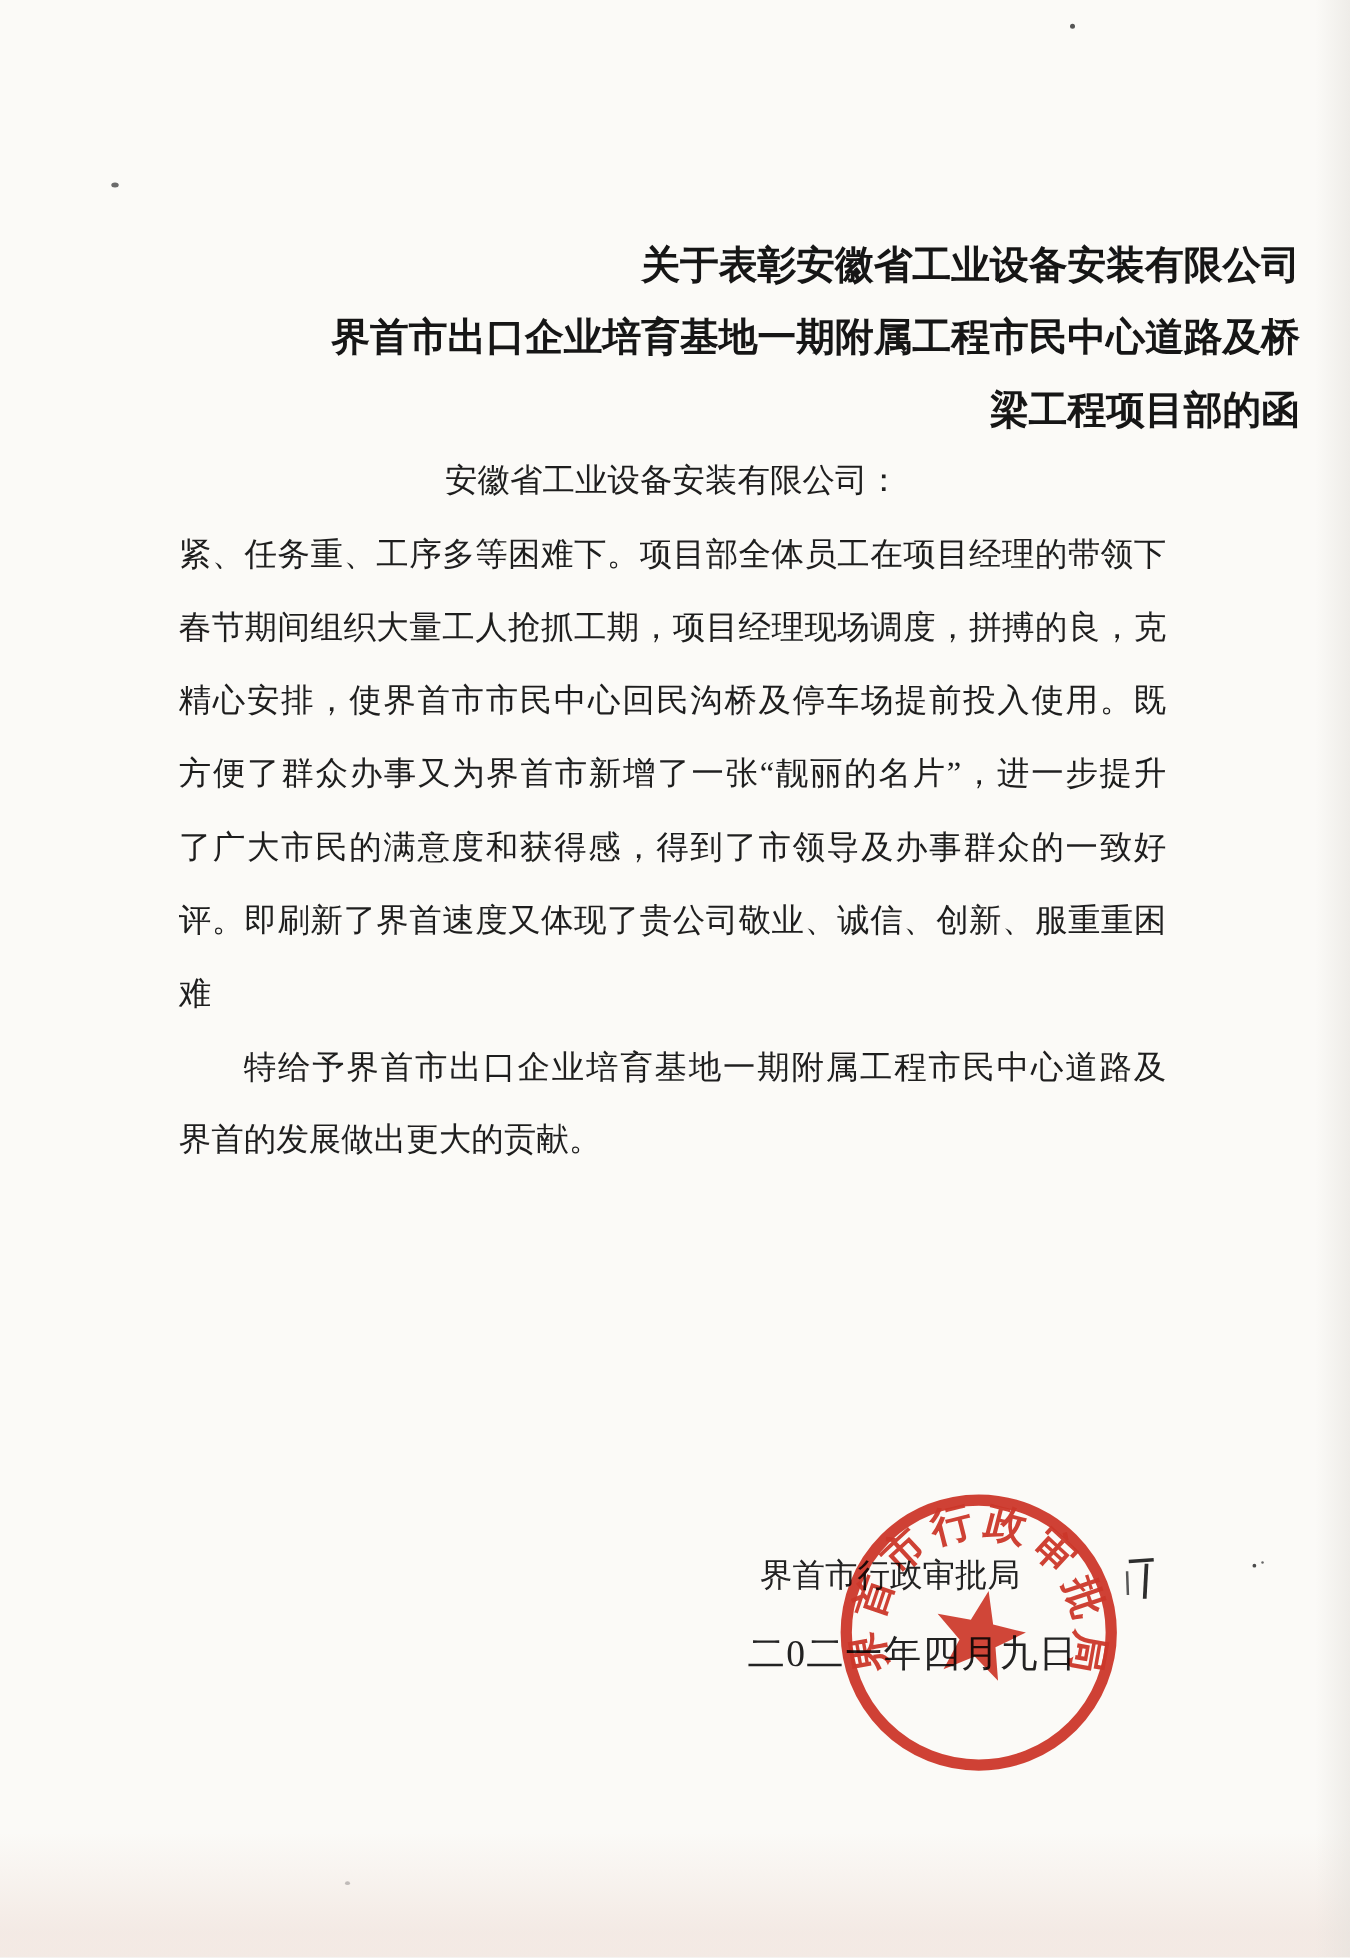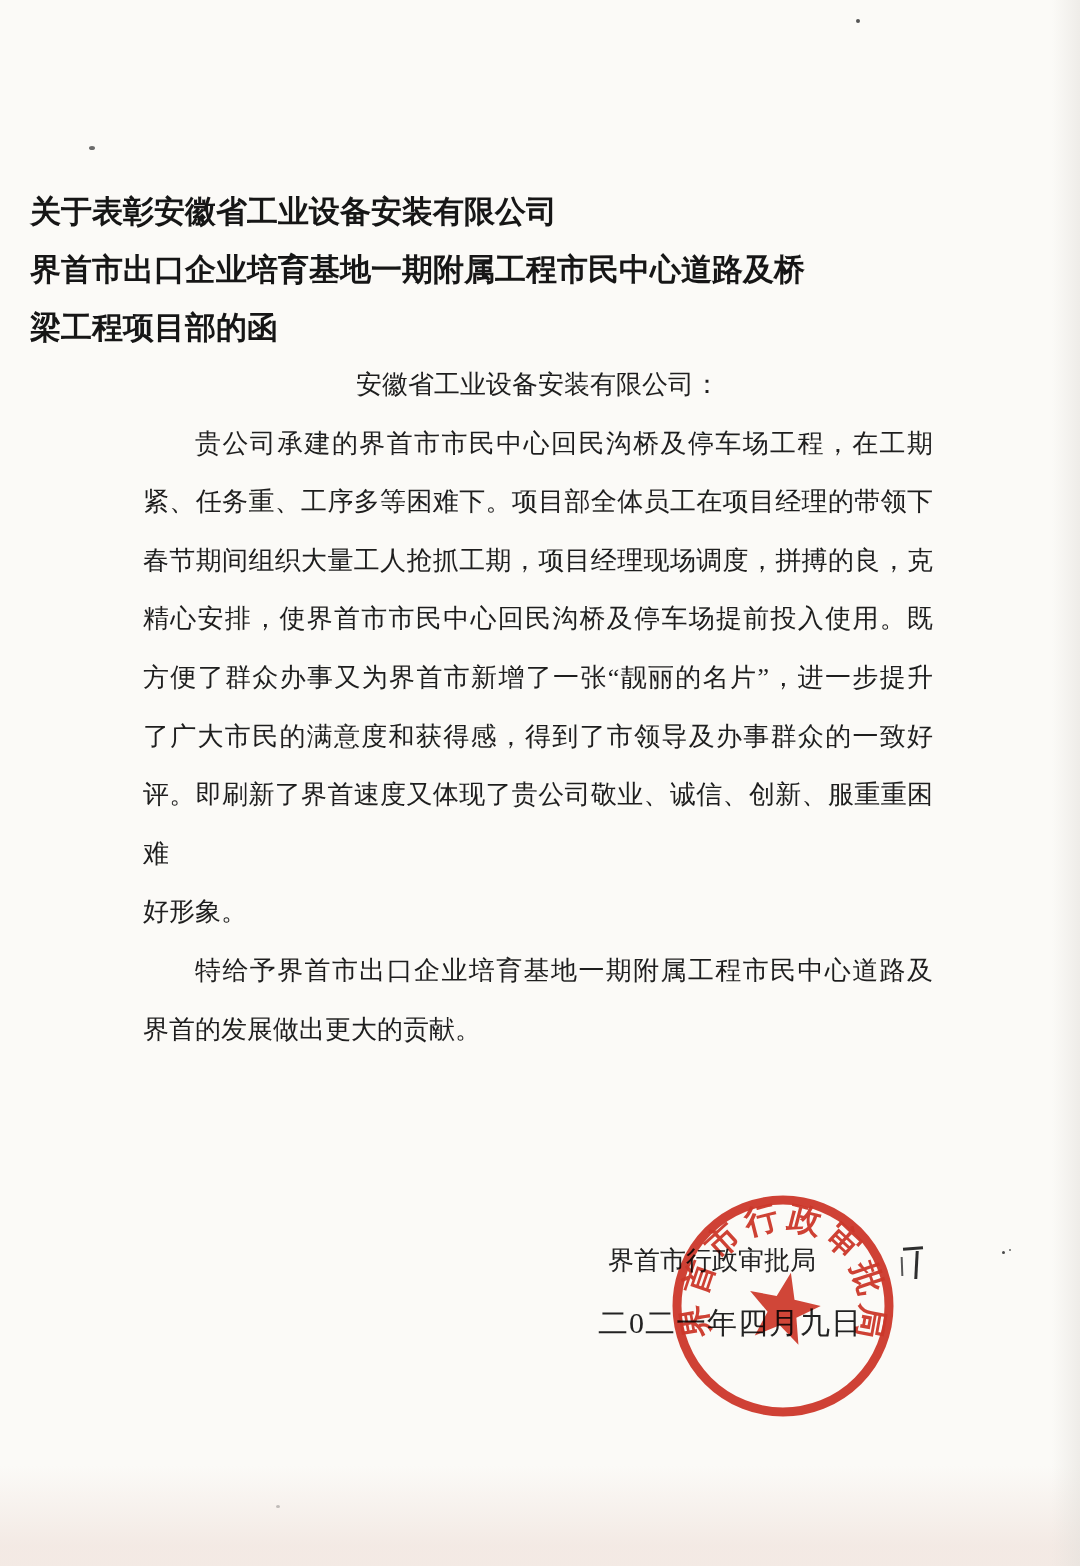--- a/index.html
+++ b/index.html
@@ -6,21 +6,21 @@
   body{background:#e8e8e8;font-family:"Liberation Serif","DejaVu Serif",serif;}
   .page{
     position:relative;width:1080px;height:1566px;margin:0 auto;
     background:#fbfaf7;overflow:hidden;color:#1c1c1c;
   }
   .shade-bottom{position:absolute;left:0;top:1466px;width:1080px;height:100px;
     background:linear-gradient(180deg, rgba(243,235,230,0) 0%, rgba(242,231,225,.85) 80%);}
   .shade-right{position:absolute;top:0;left:1052px;width:28px;height:1566px;
     background:linear-gradient(90deg, rgba(230,228,224,0), rgba(228,225,220,.55));}
   .title-block{
-    position:absolute;left:30px;top:183px;width:1000px;text-align:left;
+    position:absolute;left:40px;top:183px;width:1000px;text-align:right;
     font-family:"Liberation Sans","DejaVu Sans",sans-serif;font-weight:700;
     font-size:31px;line-height:58px;color:#161616;
   }
   .body-block{
     position:absolute;left:143px;top:356px;width:790px;
     font-size:26px;line-height:58.6px;color:#1e1e1e;
   }
   .line{text-align:justify;}
   .fill{text-align-last:justify;}
   .last{text-align-last:left;}
@@ -48,28 +48,26 @@
 <div class="page">
 
   <div class="title-block">
     <div class="title-line">关于表彰安徽省工业设备安装有限公司</div>
     <div class="title-line">界首市出口企业培育基地一期附属工程市民中心道路及桥</div>
     <div class="title-line">梁工程项目部的函</div>
   </div>
 
   <div class="body-block">
     <div class="line salutation">安徽省工业设备安装有限公司：</div>
-    <div class="line fill indent">贵公司承建的界首市市民中心回民沟桥及停车场工程，在工期</div>
     <div class="line fill">紧、任务重、工序多等困难下。项目部全体员工在项目经理的带领下</div>
     <div class="line fill">春节期间组织大量工人抢抓工期，项目经理现场调度，拼搏的良，克</div>
     <div class="line fill">精心安排，使界首市市民中心回民沟桥及停车场提前投入使用。既</div>
     <div class="line fill">方便了群众办事又为界首市新增了一张“靓丽的名片”，进一步提升</div>
     <div class="line fill">了广大市民的满意度和获得感，得到了市领导及办事群众的一致好</div>
     <div class="line fill">评。即刷新了界首速度又体现了贵公司敬业、诚信、创新、服重重困难</div>
-    <div class="line last">好形象。</div>
     <div class="line fill indent">特给予界首市出口企业培育基地一期附属工程市民中心道路及</div>
     <div class="line last">界首的发展做出更大的贡献。</div>
   </div>
 
   <div class="sign-line">界首市行政审批局</div>
   <div class="date-line">二0二一年四月九日</div>
 
   <svg class="stamp" viewBox="0 0 240 240" xmlns="http://www.w3.org/2000/svg">
     <defs>
       <path id="sealArc" d="M 49.3 153.0 A 78 78 0 1 1 190.7 153.0" fill="none"></path>

